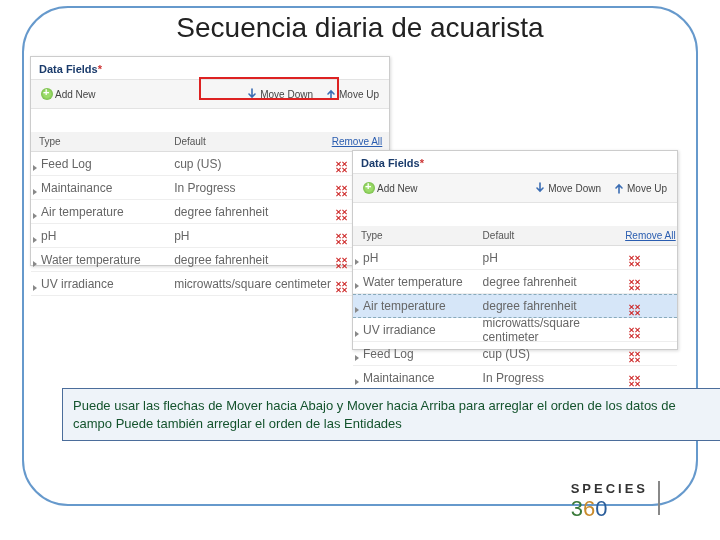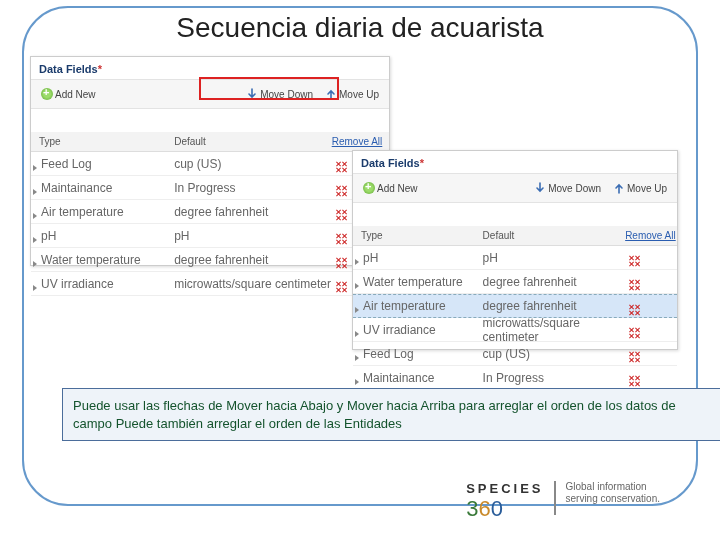--- a/index.html
+++ b/index.html
@@ -239,14 +239,13 @@
 </div>
 
 <div class="caption-box">Puede usar las flechas de Mover hacia Abajo y Mover hacia Arriba para arreglar el orden de los datos de campo Puede también arreglar el orden de las Entidades</div>
 
 <div class="logo-block">
   <div class="logo-txt">
     <div class="sp-word">SPECIES</div>
     <div class="sp-360"><span class="n1">3</span><span class="n2">6</span><span class="n3">0</span></div>
   </div>
   <div class="divider"></div>
-  <div class="tagline"><span>Global information</span><br><span>serving conservation.</span></div>
 </div>
 
 </body></html>

